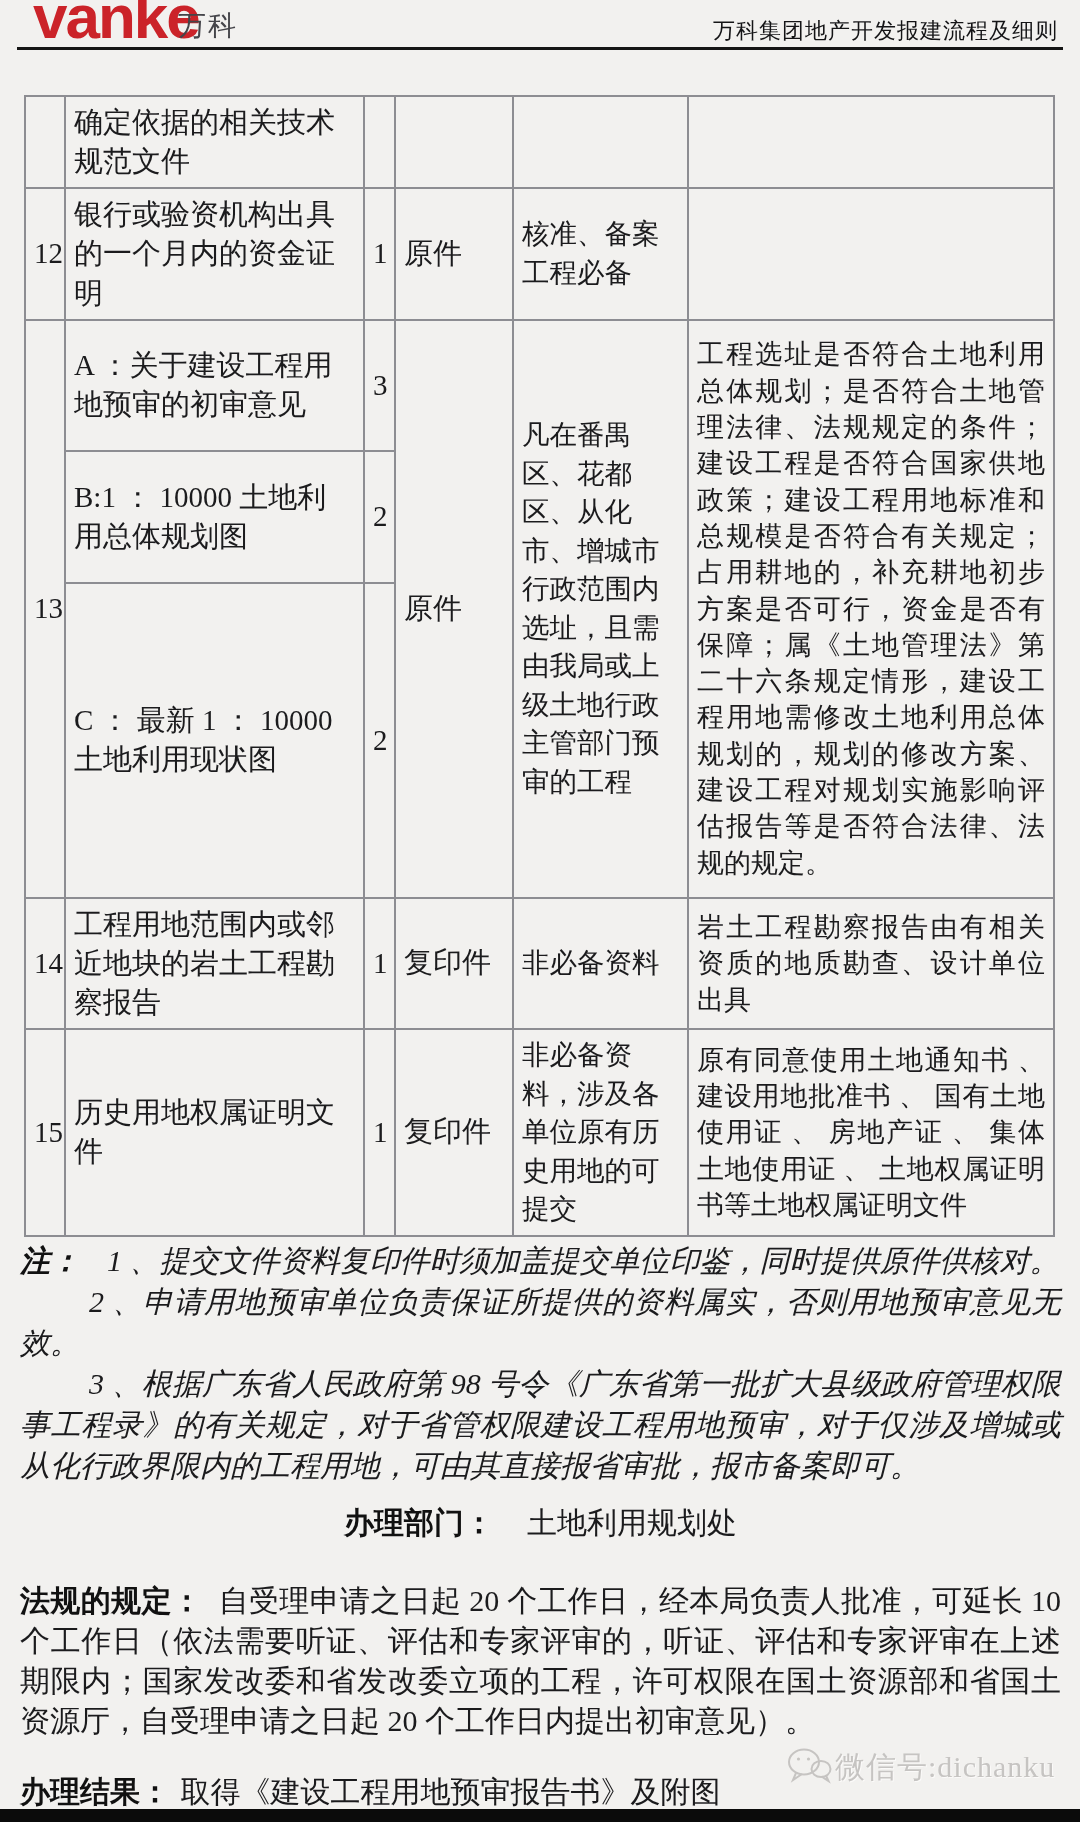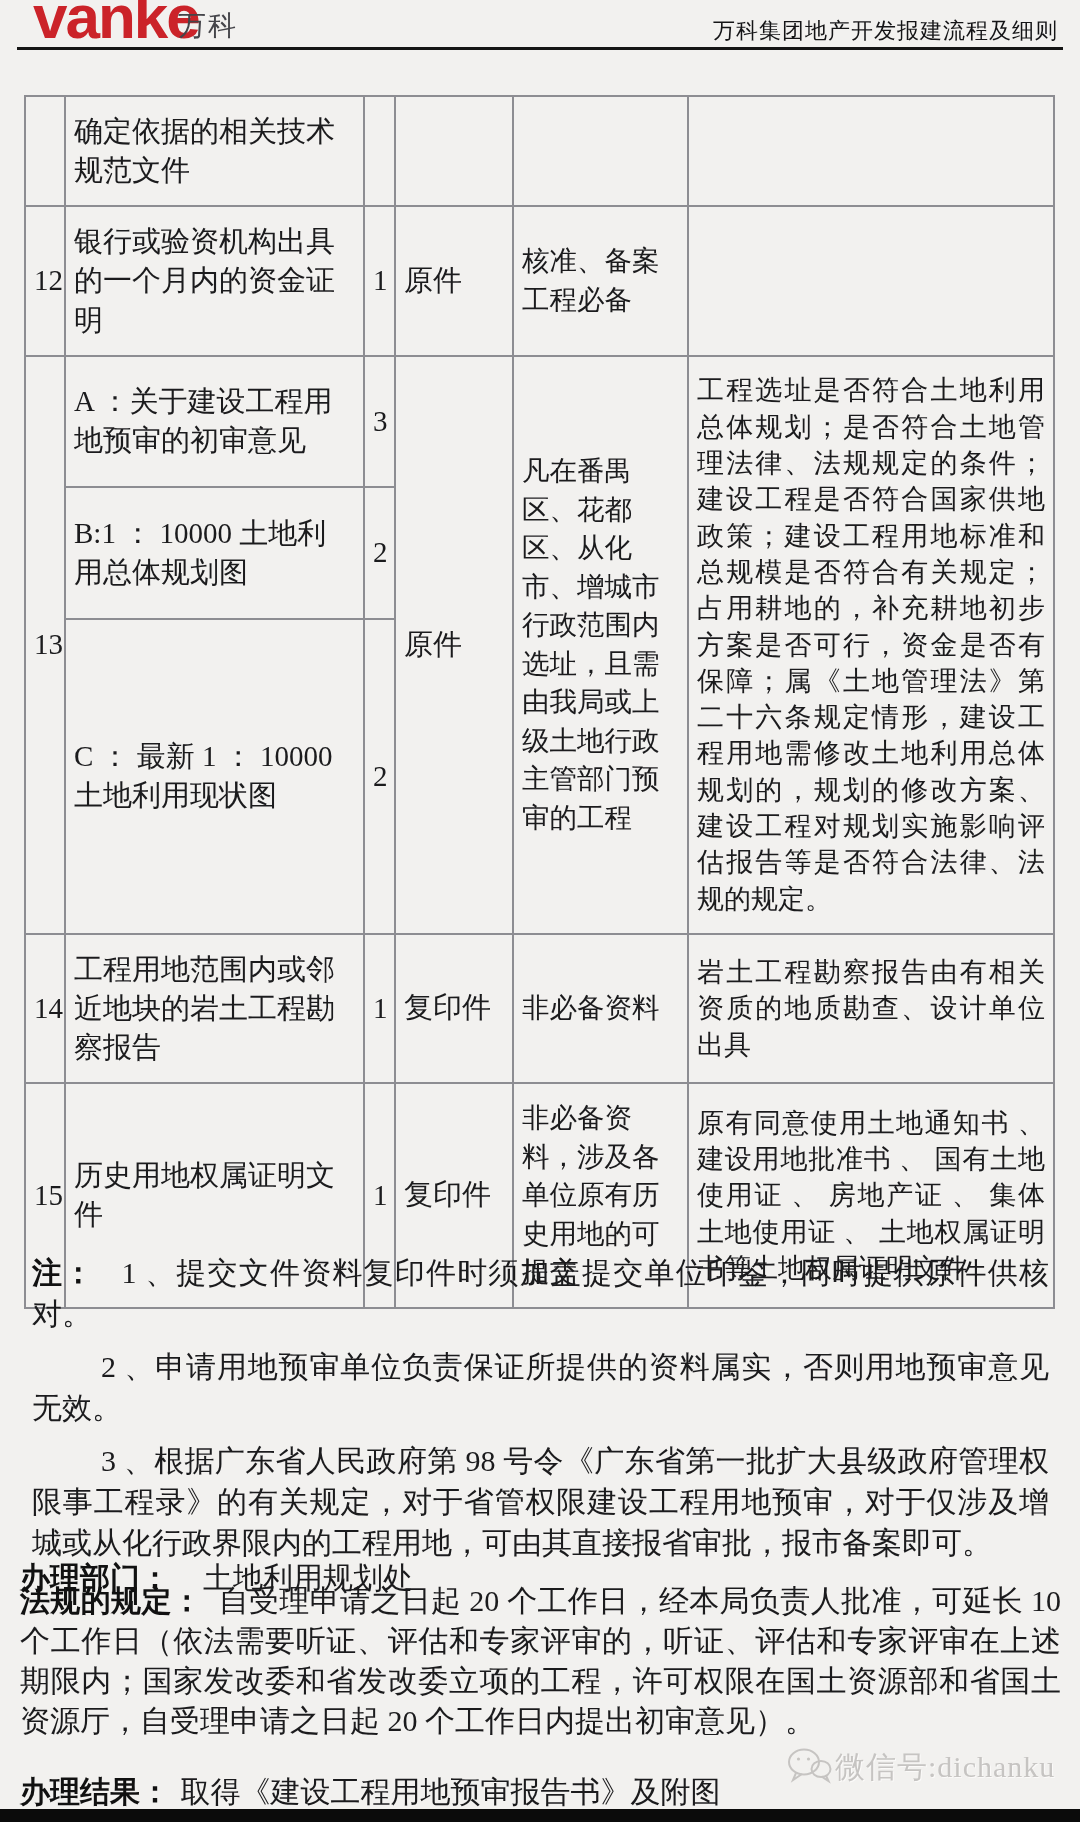--- a/index.html
+++ b/index.html
@@ -29,43 +29,43 @@
   }
   
   table.doc{
     position:absolute;top:95px;left:24px;width:1029px;
     border-collapse:collapse;table-layout:fixed;
     font-size:29px;color:#1b1b1d;
   }
   table.doc td{
     border:2px solid #8d8d92;
     vertical-align:middle;
-    padding:15px 8px;
+    padding:6px 8px;
     overflow:hidden;
   }
   td.num{text-align:center;padding:2px 0;margin-top:17px;}
   td.qty{text-align:center;padding:2px 0;}
   td.form{text-align:left;padding:2px 2px;}
   td.name{line-height:1.35;text-align:left;}
   td.note{font-size:27.5px;line-height:1.4;padding:2px 5px;text-align:left;}
   td.detail{font-size:27px;line-height:1.345;padding:2px 10px;text-align:justify;text-justify:inter-ideograph;border-radius:14px;}
   
   .notes{
     position:absolute;top:1240px;left:20px;width:1041px;
     font-size:30px;line-height:41px;text-align:justify;text-justify:inter-ideograph;
   }
-  .notes p{margin:12px;}
+  .notes p{margin:0;font-style:italic;}
   .note-indent{text-indent:2.3em;}
   .lbl{
     font-family:"Liberation Sans","DejaVu Sans",sans-serif;
     font-weight:700;color:#111;
   }
   .after-label{margin-left:0.9em;}
   .sec{position:absolute;left:20px;width:1041px;margin:0;font-size:30px;line-height:40px;}
-  .sec-dept{top:1558px;}
+  .sec-dept{top:1503px;text-align:center;}
   .sec-time{top:1581px;text-align:justify;text-justify:inter-ideograph;}
   .sec-result{top:1772px;}
   .dept-gap{margin-left:1.1em;}
   .time-gap{margin-left:0.55em;}
   .result-gap{margin-left:0.35em;}
   
   .watermark{
     position:absolute;top:1744px;left:786px;
     display:flex;align-items:center;gap:3px;
     color:#c6c4c2;font-size:30px;letter-spacing:1px;

